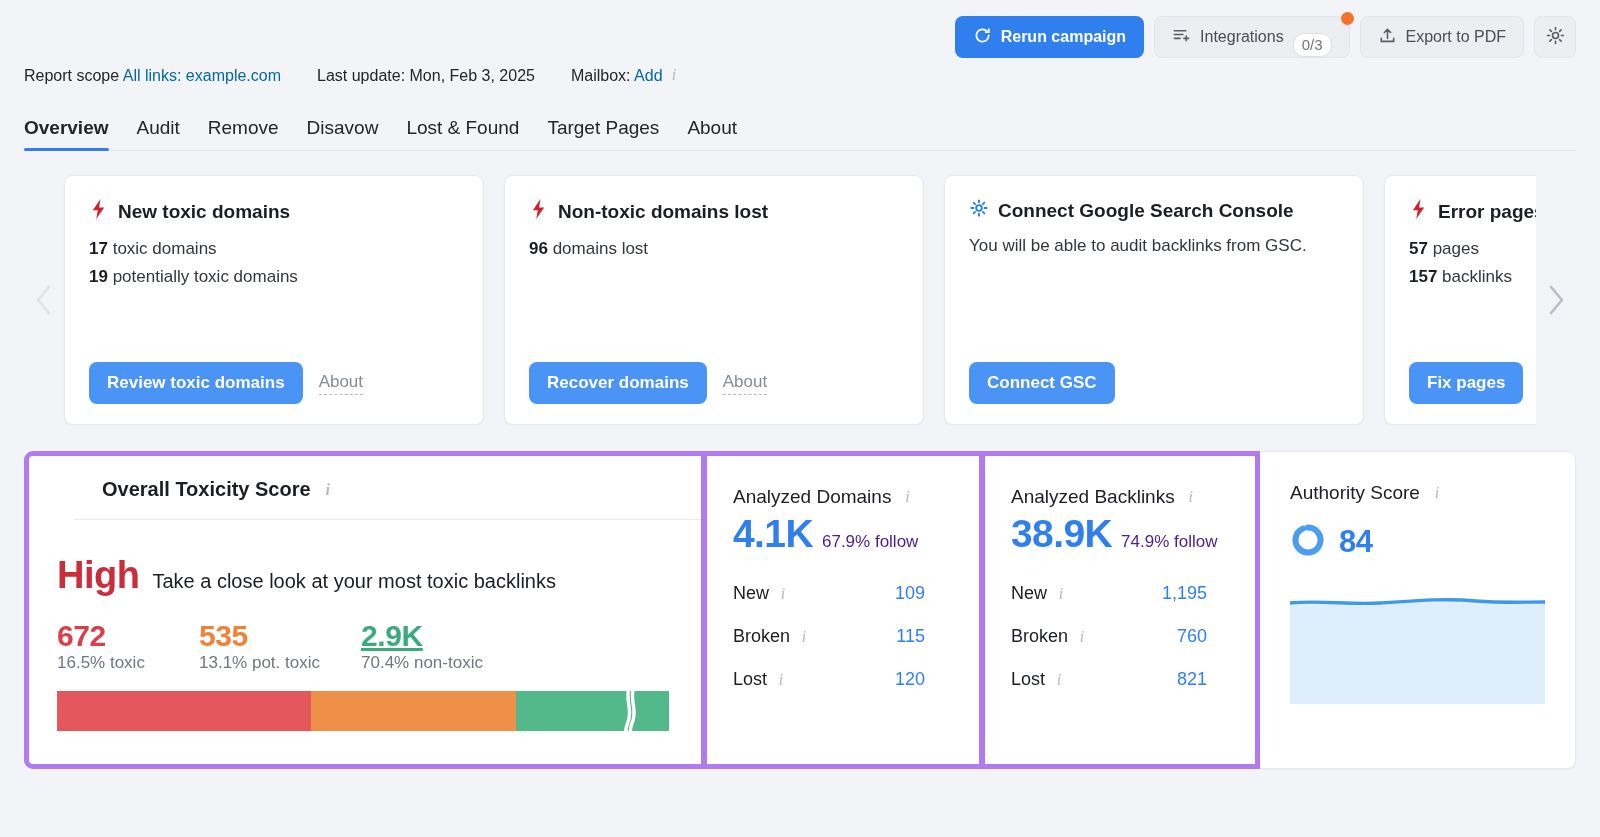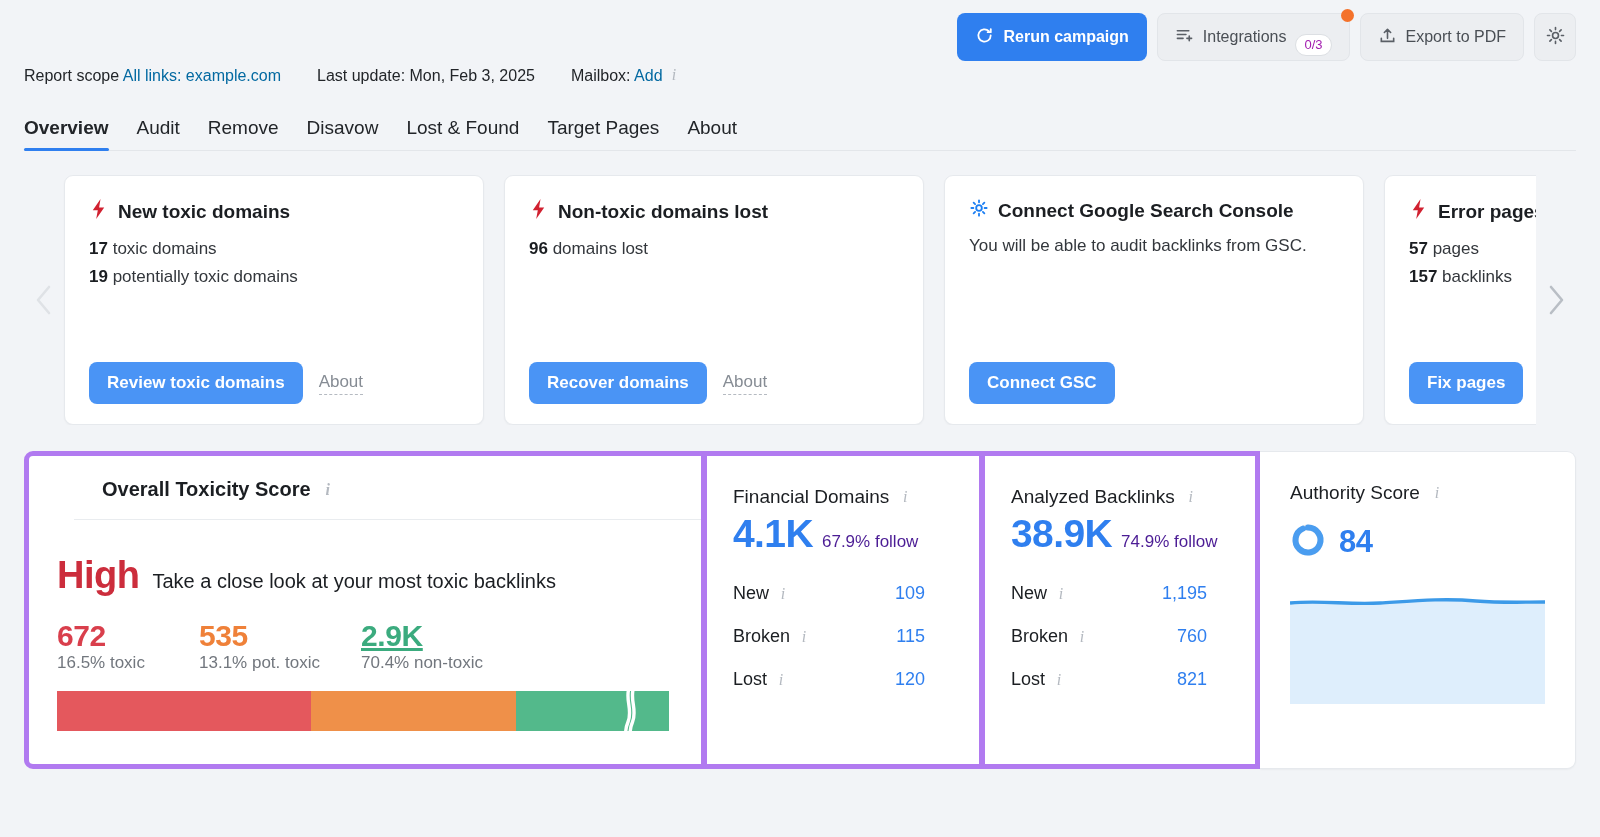--- a/index.html
+++ b/index.html
@@ -25,37 +25,37 @@
     display: inline-block; margin-left: 9px; vertical-align: 3px;
     color: #1c7ff3; font-size: 17px; font-weight: 400; cursor: pointer;
   }
   .header-actions {
     display: flex; align-items: center; gap: 10px;
     margin-left: auto; margin-right: 0;
   }
 
   .btn {
     display: inline-flex; align-items: center; gap: 9px;
-    height: 48px; padding: 0 17px; border-radius: 8px;
+    height: 42px; padding: 0 17px; border-radius: 8px;
     font-size: 16px; font-weight: 700; cursor: pointer;
     border: 1px solid transparent; white-space: nowrap;
     font-family: "Liberation Sans", sans-serif;
   }
   .btn-primary { background: #2f7fef; color: #fff; }
   .btn-ghost {
     background: #eceef1; color: #4a4f55; border: 1px solid #e2e5e9;
     font-weight: 400;
   }
   .btn-ghost .lbl { font-weight: 400; font-size: 16px; }
   .btn-icononly {
     width: 42px; padding: 0; justify-content: center;
   }
   .badge-count {
     background: #fff; border: 1px solid #dcdfe3; border-radius: 11px;
-    font-size: 13px; color: #a21caf; padding: 2px 8px; font-weight: 400;
+    font-size: 15px; color: #737373; padding: 2px 8px; font-weight: 400;
     line-height: 1.2;
     margin-top: 16px;
   }
   .integrations-wrap { position: relative; }
   .notif-dot {
     position: absolute; top: -4px; right: -4px;
     width: 13px; height: 13px; border-radius: 50%;
     background: #f4722b;
   }
 
@@ -406,21 +406,21 @@
             <path d="M16.5 0C12.5 12 20.5 22 15.5 34c-3 7-2 10-2.5 12" stroke="#ffffff" stroke-width="3.4" fill="none"></path>
           </svg>
           </div>
       </div>
     </div>
   </div>
 
   <div class="panel panel-rd hl hl-2">
     <div class="mini-panel">
       <div class="mini-title">
-        <span>Financial Domains</span>
+        <span>Analyzed Domains</span>
         <span class="info-i">i</span>
       </div>
       <div class="mini-bigrow">
         <span class="mini-big">4.1K</span>
         <span class="mini-follow">67.9% follow</span>
       </div>
       <div id="rd-rows">
           <div class="mini-kv kv-pad-rd">
             <span class="k">
               <span>New</span>

